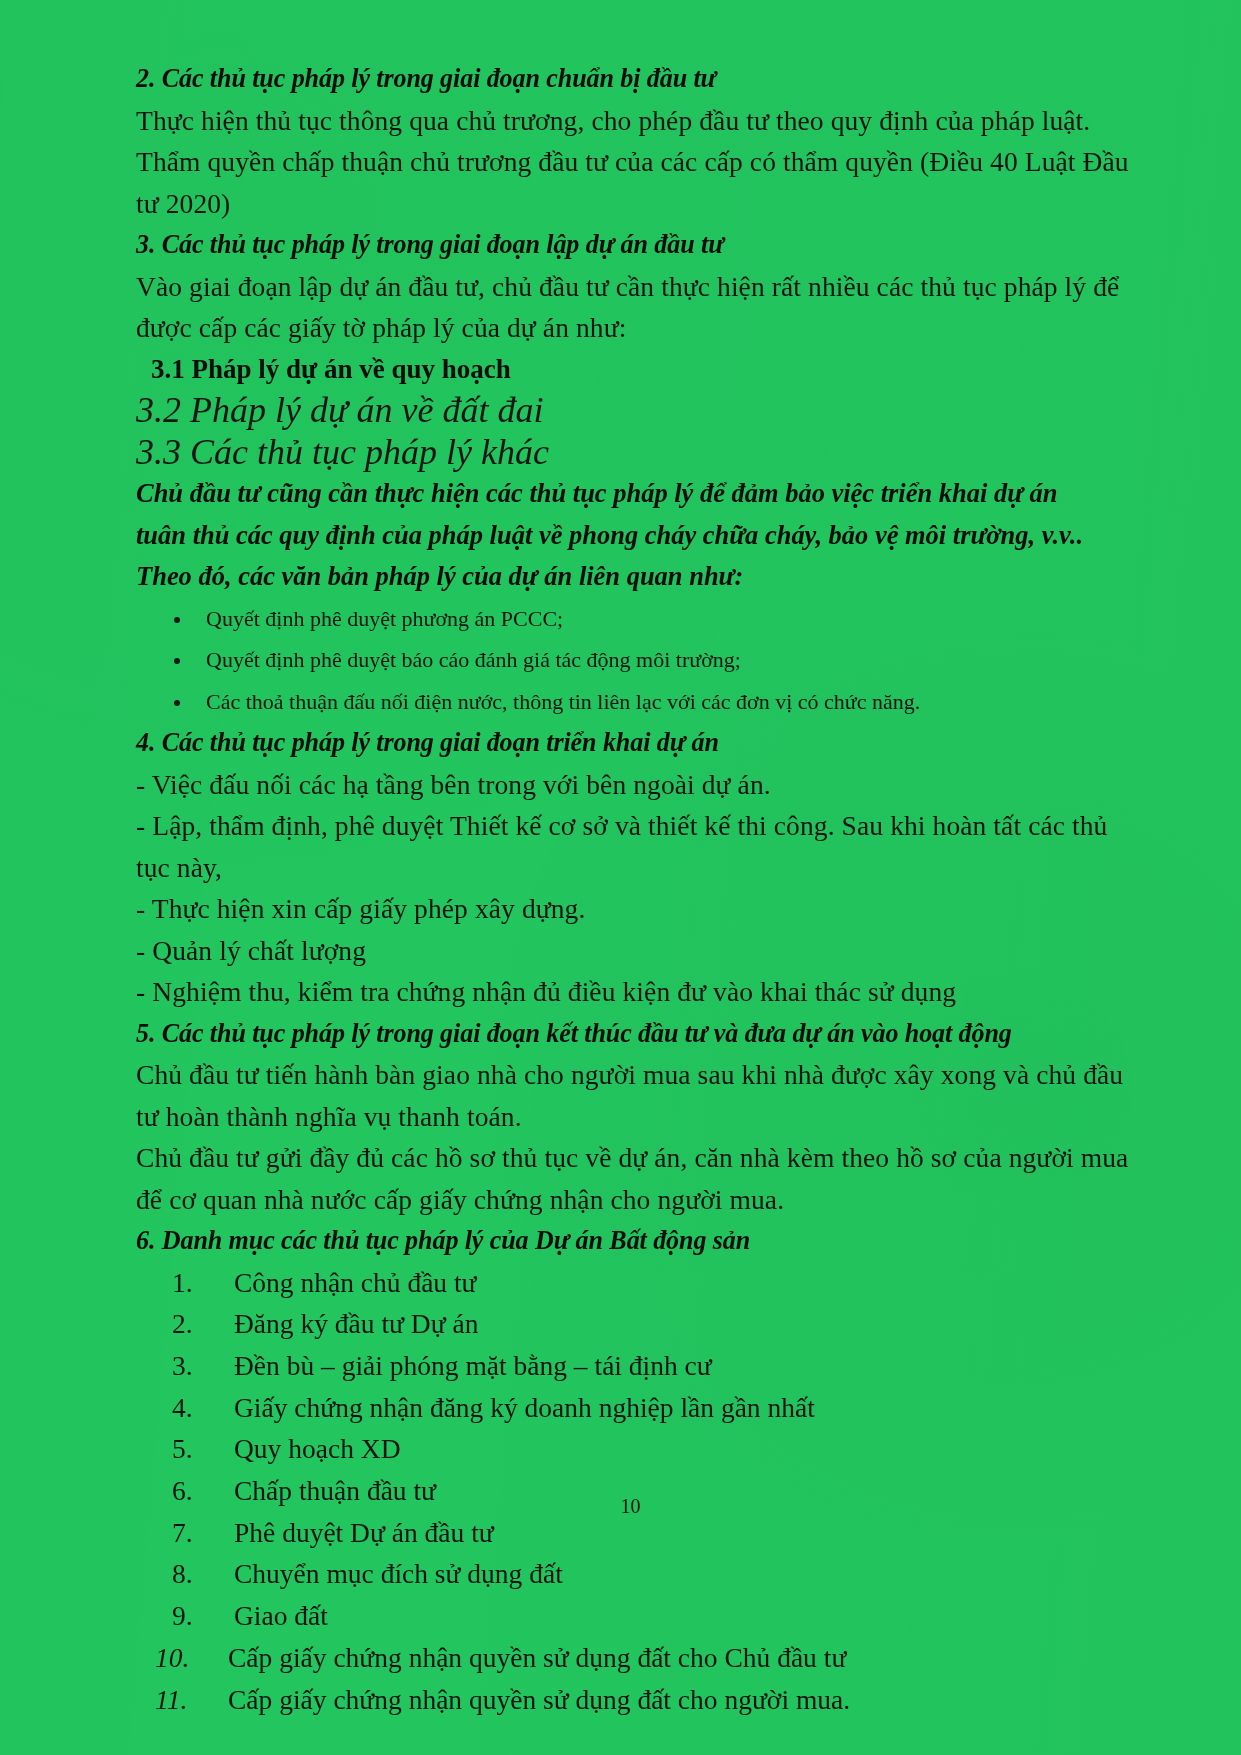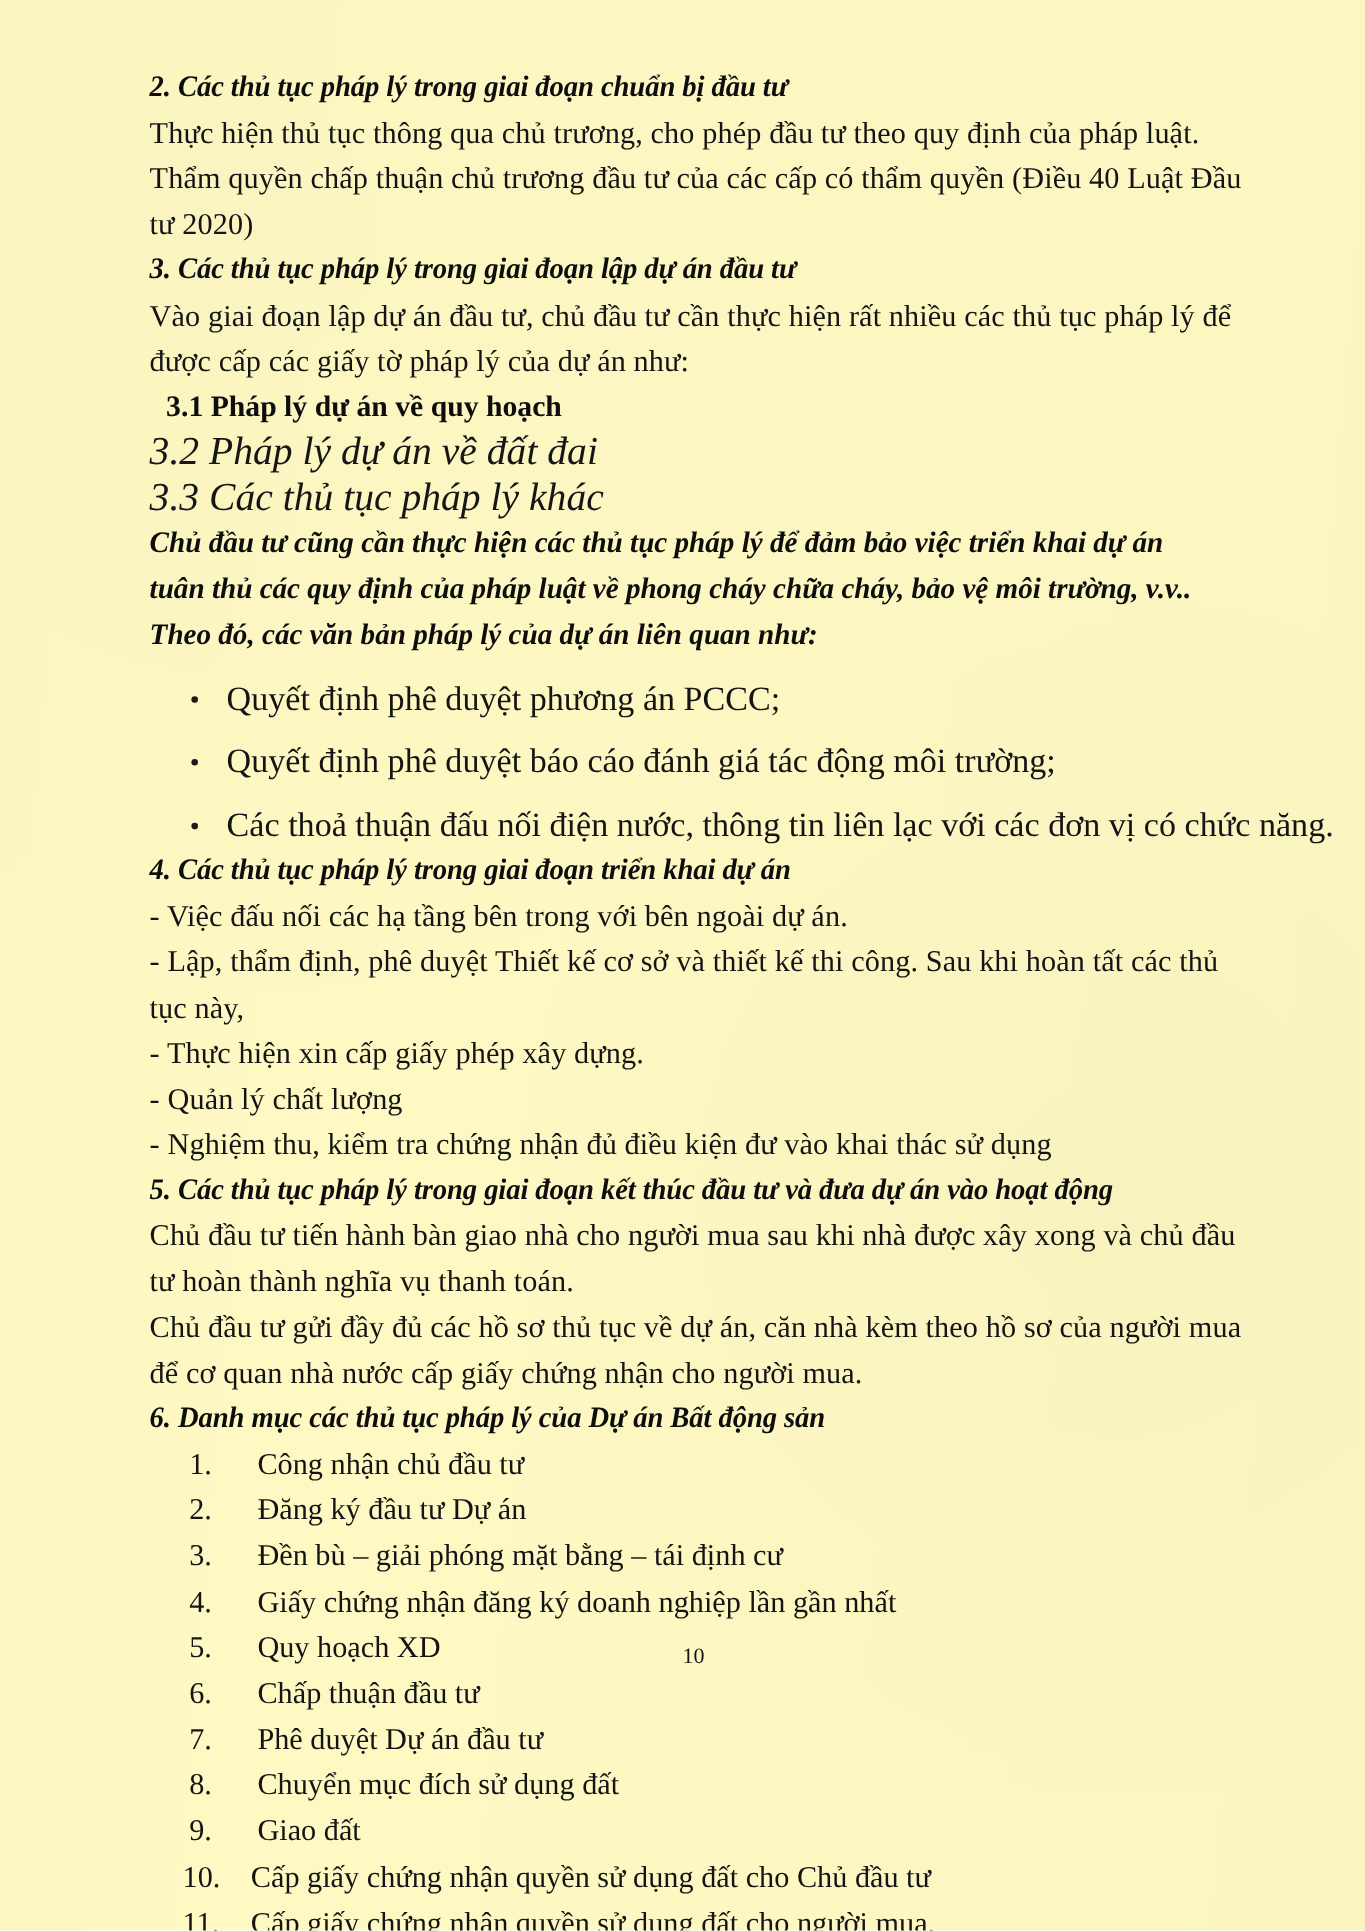--- a/index.html
+++ b/index.html
@@ -12,21 +12,21 @@
     height: 1755px;
     position: relative;
     font-family: "Liberation Serif", "DejaVu Serif", serif;
     color: #101010;
     overflow: hidden;
   }
   
   .page {
     position: absolute;
     inset: 0;
-    background: #fef9c3;
+    background: #22c55e;
   }
   .scan-noise {
     position: absolute;
     inset: 0;
     pointer-events: none;
     background:
       radial-gradient(circle at 18% 12%, rgba(0,0,0,0.012) 0%, rgba(0,0,0,0) 45%),
       radial-gradient(circle at 82% 62%, rgba(0,0,0,0.014) 0%, rgba(0,0,0,0) 42%),
       linear-gradient(95deg, rgba(0,0,0,0.008) 0%, rgba(0,0,0,0) 30%, rgba(0,0,0,0.010) 100%);
   }
@@ -89,25 +89,24 @@
 
   
   ul.bullets {
     margin: 0;
     padding: 0;
     list-style: none;
   }
   ul.bullets > li {
     position: relative;
     padding-left: 70px;
-    font-size: 31px;
-    line-height: 41.5px;
-    color: #141414;
-    white-space: nowrap;
-    margin-top: 16px;
+    font-size: 22px;
+    line-height: 41.5px;
+    color: #141414;
+    white-space: nowrap;
   }
   ul.bullets > li .dot {
     position: absolute;
     left: 38px;
     top: 19px;
     width: 6px;
     height: 6px;
     background: #1a1a1a;
     border-radius: 50%;
   }
@@ -133,22 +132,23 @@
     width: 56px;
     text-align: left;
     font-size: 27.5px;
     color: #141414;
   }
   
   ol.numbers > li.wide {
     padding-left: 92px;
   }
   ol.numbers > li.wide .num {
-    left: 30px;
+    left: 19px;
     width: 62px;
+    font-style: italic;
   }
 
   
   .page-number {
     position: absolute;
     left: 0;
     right: 0;
     top: 1495px;
     text-align: center;
     font-size: 20px;

